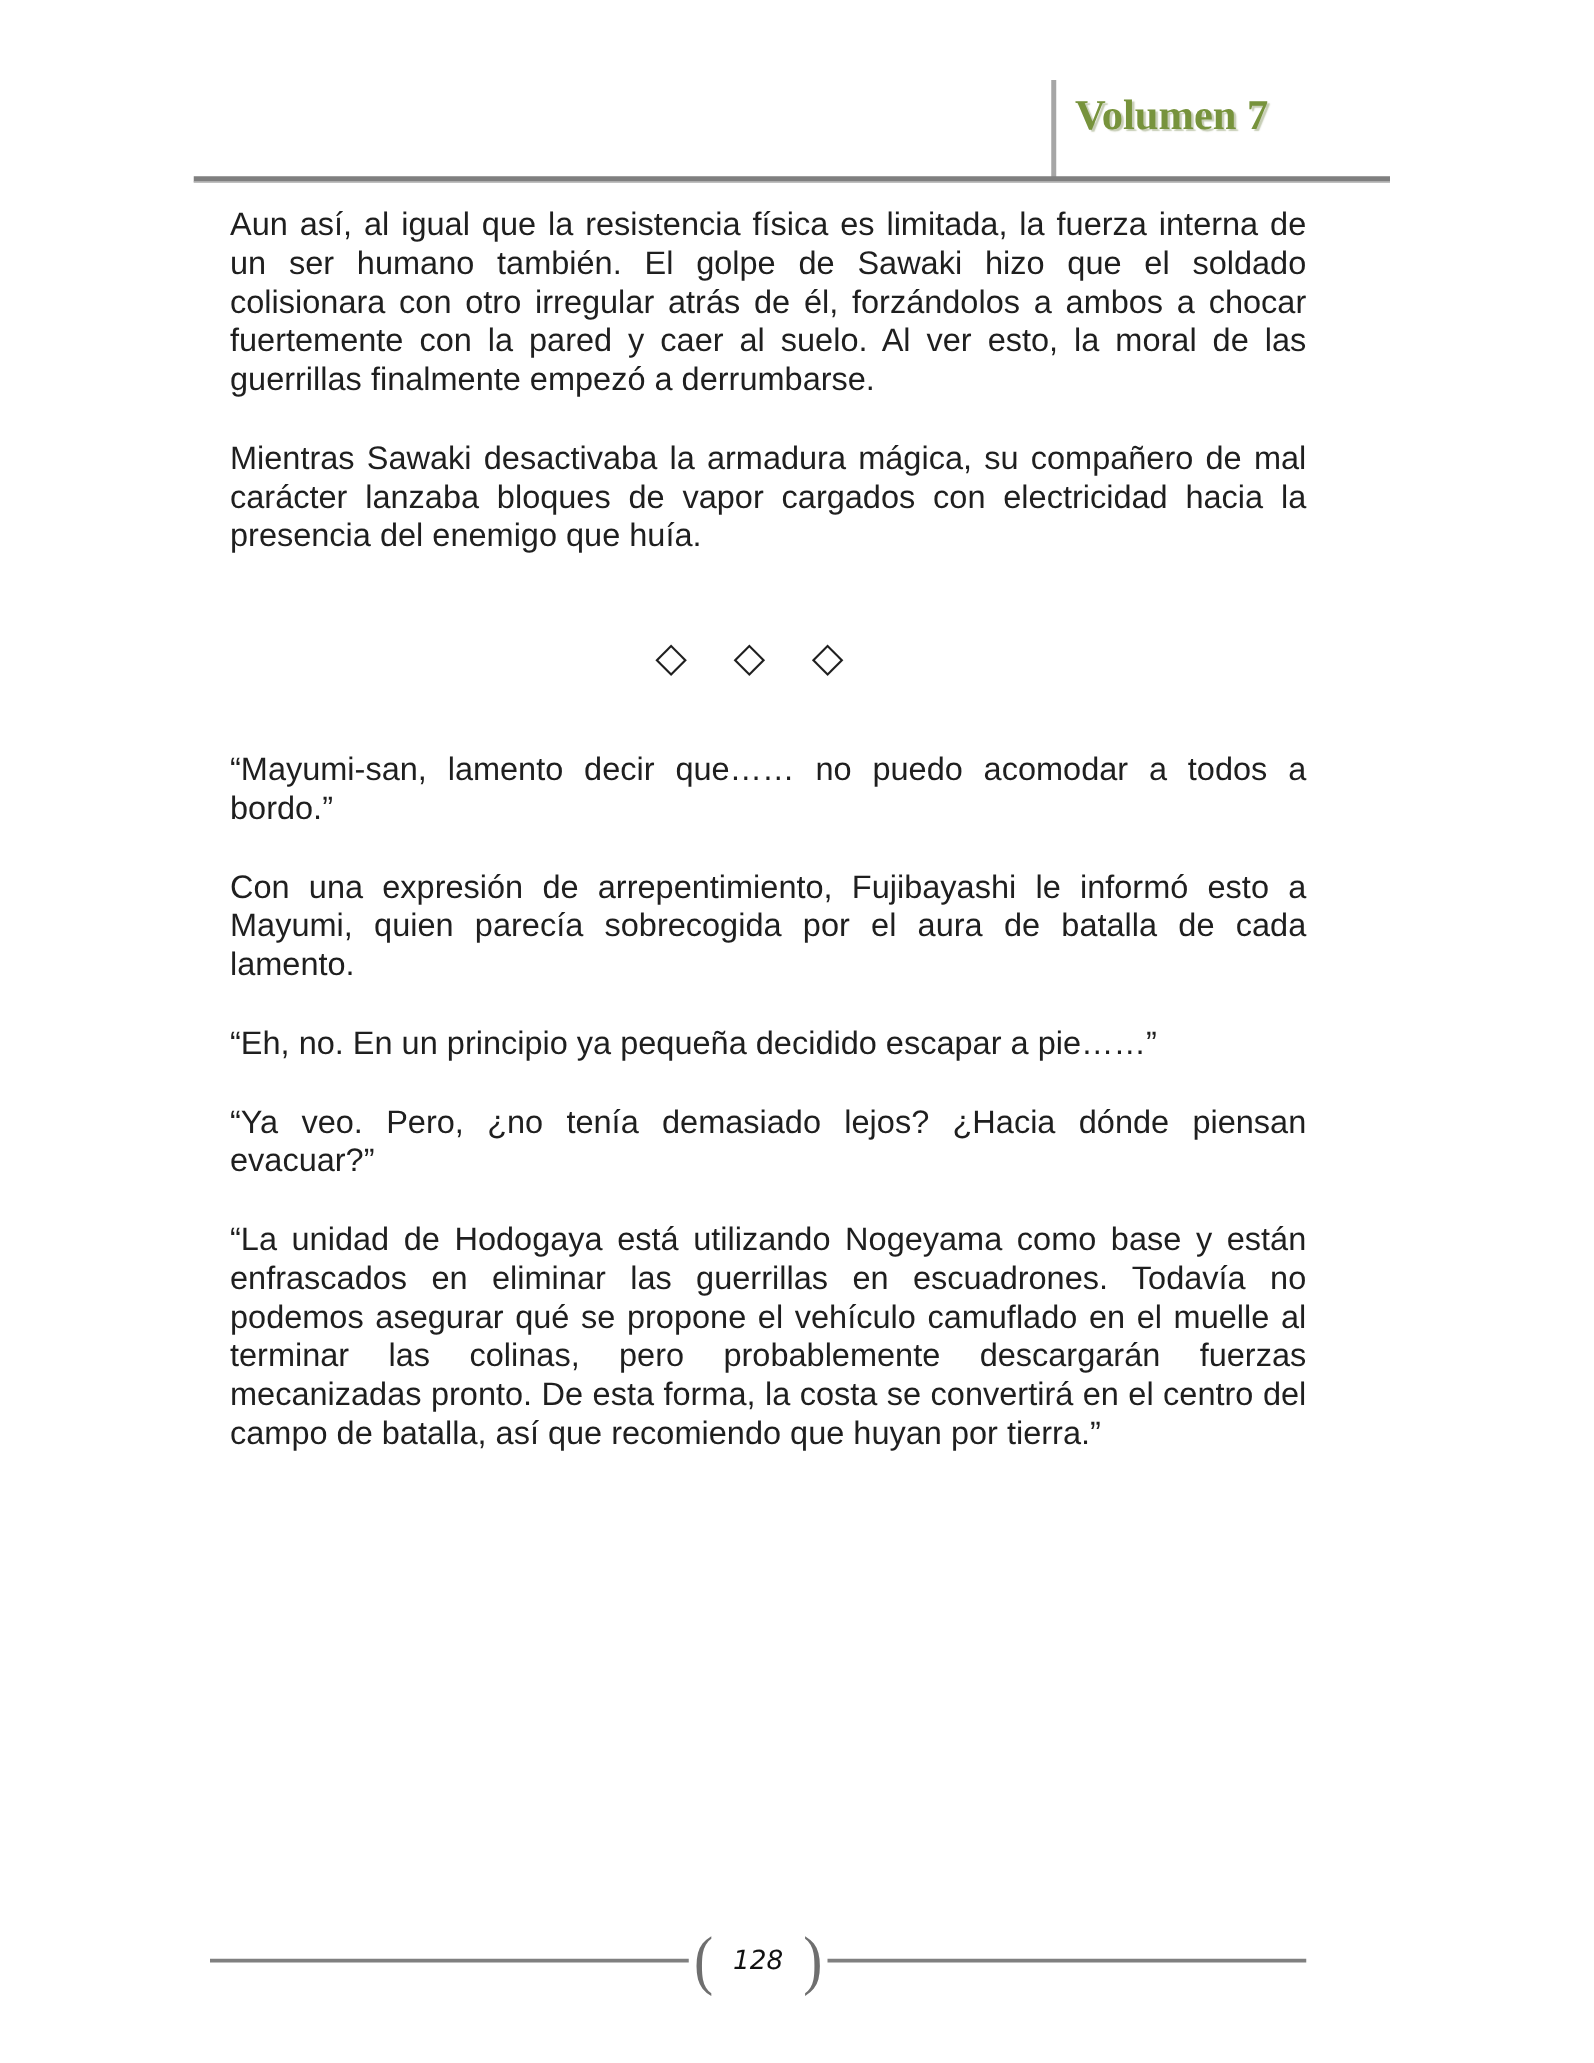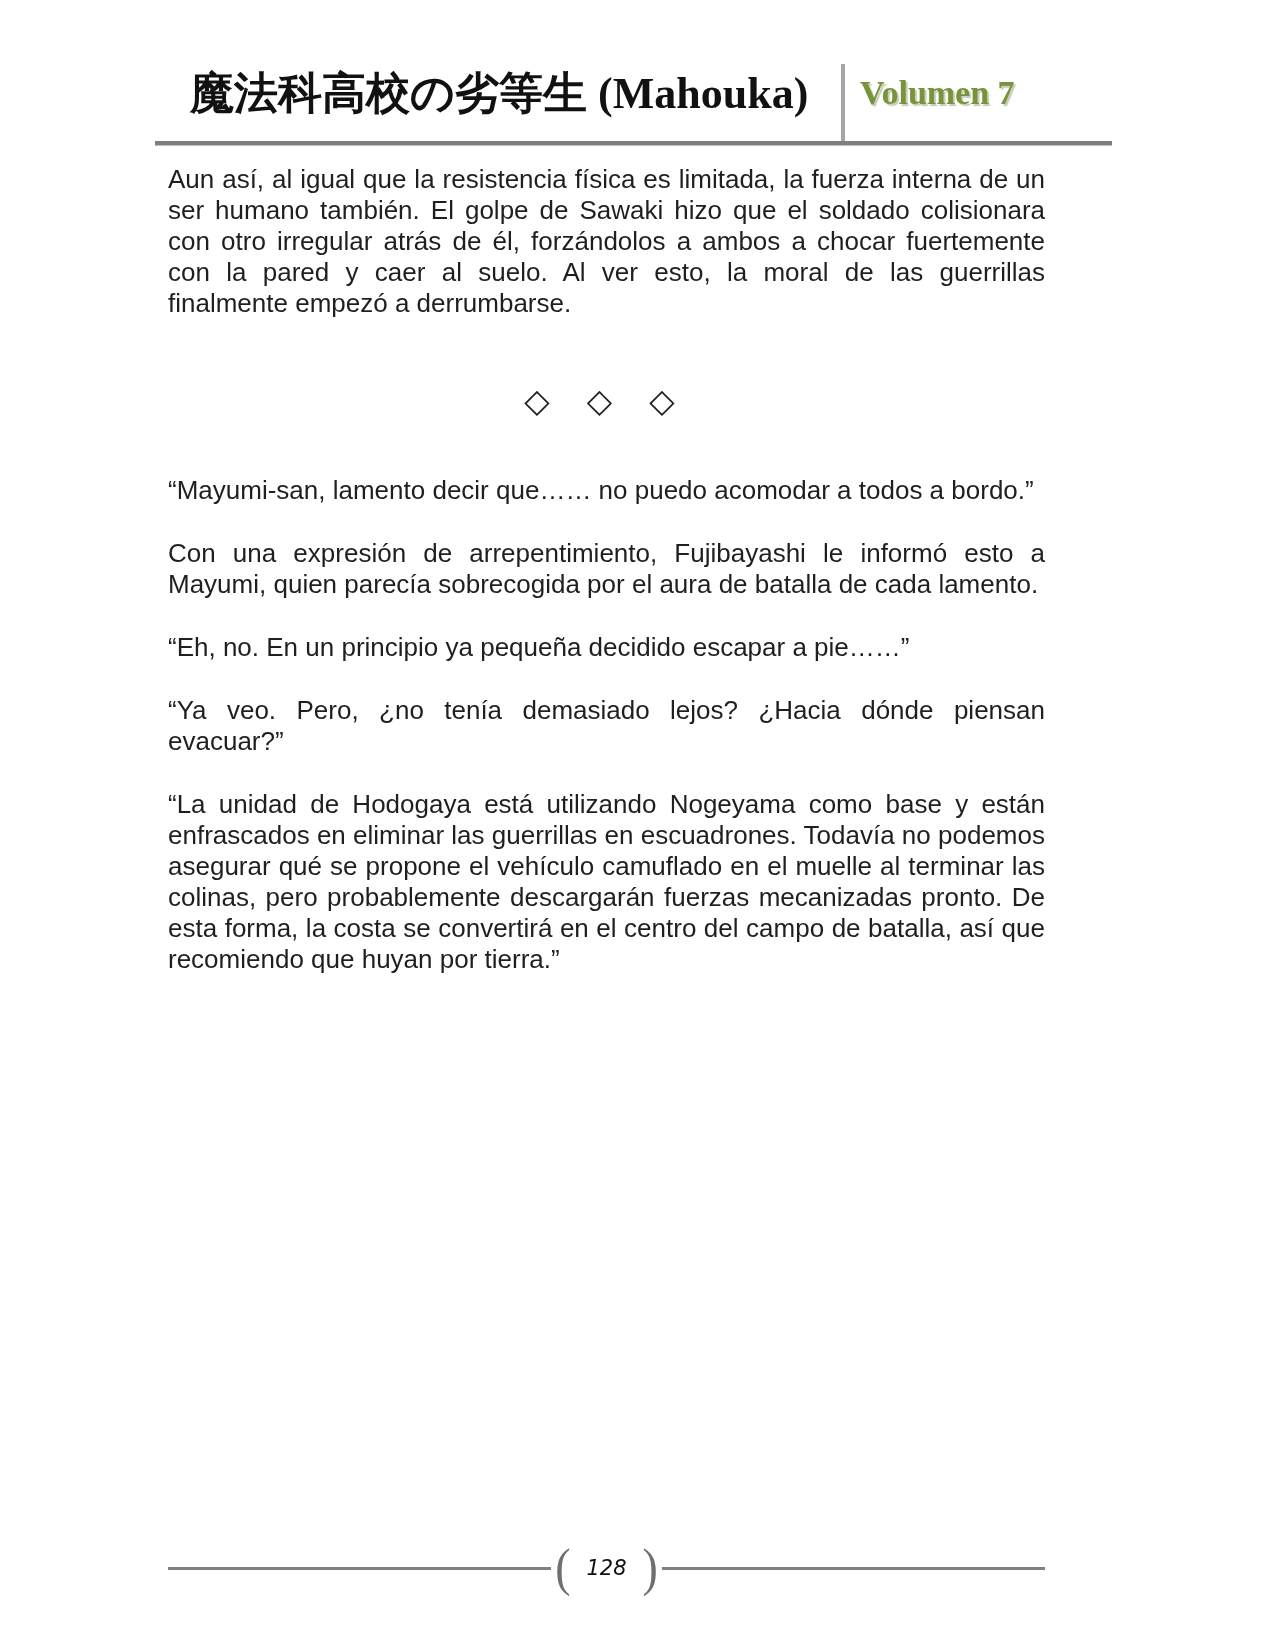--- a/index.html
+++ b/index.html
@@ -64,21 +64,21 @@
   .content {
     position: absolute;
     top: 164px;
     left: 168px;
     width: 877px;
     color: #1f1f1f;
     font-size: 26px;
     line-height: 31px;
   }
   .content p {
-    margin: 0 0 32px 0;
+    margin: 0 0 32px 16px;
     text-align: justify;
     text-justify: inter-word;
   }
   .scene-separator {
     margin: 62px 0 54px 0;
     text-align: center;
     font-size: 33px;
     letter-spacing: 14px;
     color: #1f1f1f;
     line-height: 40px;
@@ -115,28 +115,28 @@
     padding: 0 12px;
     font-style: italic;
   }
 </style>
 </head>
 <body>
 
 <div class="page">
 
   <header class="doc-header">
-    <div class="doc-title">魔法科高校の劣等生 (Mahouka)</div>
     <div class="header-vbar"></div>
     <div class="volume-label">Volumen 7</div>
     <div class="header-rule"></div>
   </header>
 
   <main class="content">
     <p>Aun así, al igual que la resistencia física es limitada, la fuerza interna de un ser humano también. El golpe de Sawaki hizo que el soldado colisionara con otro irregular atrás de él, forzándolos a ambos a chocar fuertemente con la pared y caer al suelo. Al ver esto, la moral de las guerrillas finalmente empezó a derrumbarse.</p>
+    <p>Mientras Sawaki desactivaba la armadura mágica, su compañero de mal carácter lanzaba bloques de vapor cargados con electricidad hacia la presencia del enemigo que huía.</p>
     <div class="scene-separator">◇ ◇ ◇</div>
     <p>“Mayumi-san, lamento decir que…… no puedo acomodar a todos a bordo.”</p>
     <p>Con una expresión de arrepentimiento, Fujibayashi le informó esto a Mayumi, quien parecía sobrecogida por el aura de batalla de cada lamento.</p>
     <p>“Eh, no. En un principio ya pequeña decidido escapar a pie……”</p>
     <p>“Ya veo. Pero, ¿no tenía demasiado lejos? ¿Hacia dónde piensan evacuar?”</p>
     <p>“La unidad de Hodogaya está utilizando Nogeyama como base y están enfrascados en eliminar las guerrillas en escuadrones. Todavía no podemos asegurar qué se propone el vehículo camuflado en el muelle al terminar las colinas, pero probablemente descargarán fuerzas mecanizadas pronto. De esta forma, la costa se convertirá en el centro del campo de batalla, así que recomiendo que huyan por tierra.”</p>
   </main>
 
   <footer class="doc-footer">
     <div class="footer-line"></div>

